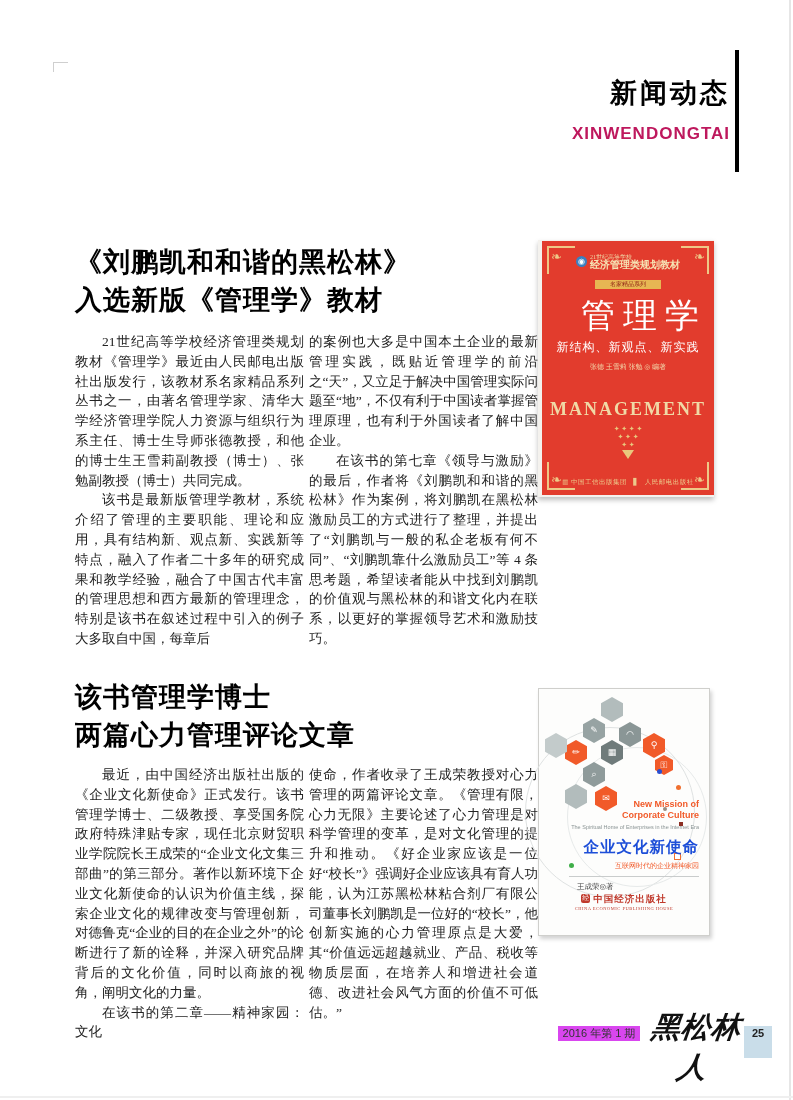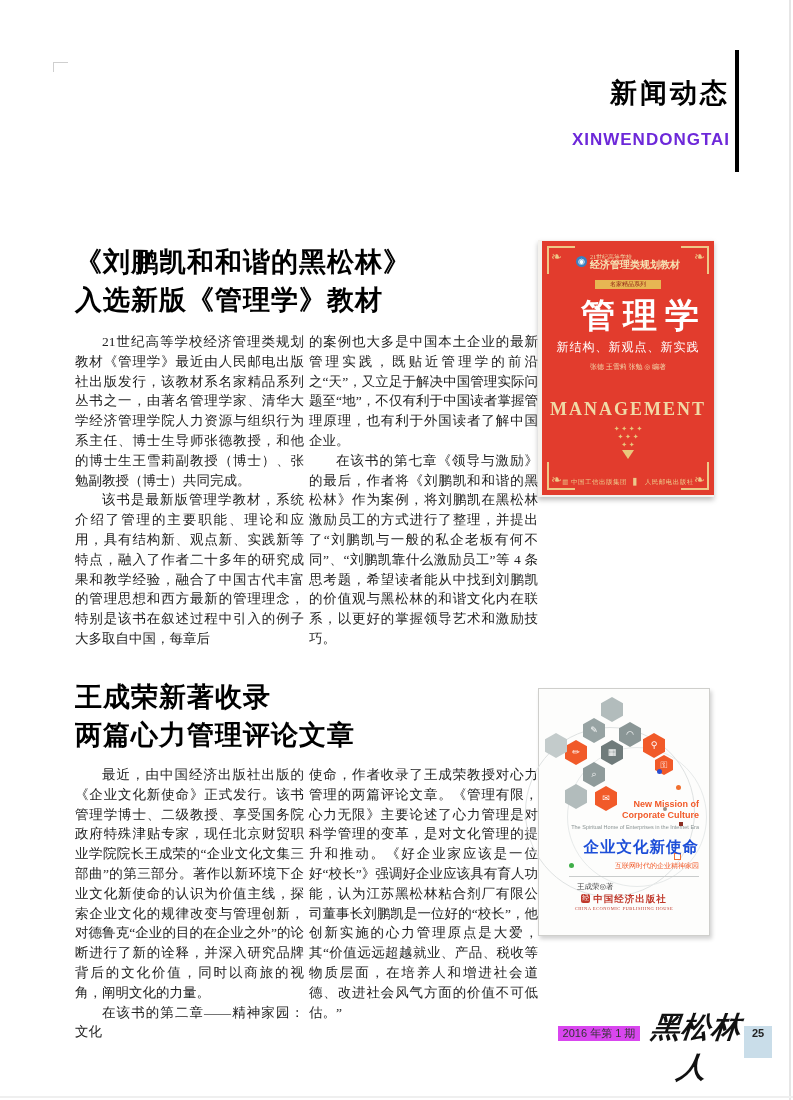--- a/index.html
+++ b/index.html
@@ -8,21 +8,21 @@
   
   .scan-right{position:absolute;right:2px;top:0;width:2px;height:1100px;background:#e6e6e6;}
   .scan-bottom{position:absolute;left:0;bottom:2px;width:793px;height:2px;background:#efefef;}
   .corner-mark{position:absolute;left:53px;top:62px;width:14px;height:9px;
                border-left:1px solid #cfcfcf;border-top:1px solid #cfcfcf;}
 
   
   .header-block{position:absolute;right:63px;top:78px;text-align:right;
                 font-family:"Liberation Sans","DejaVu Sans",sans-serif;}
   .header-title{font-size:27px;font-weight:bold;color:#000;letter-spacing:3px;line-height:30px;}
-  .header-sub{font-size:17px;font-weight:bold;color:#6d28d9;letter-spacing:1px;margin-top:22px;}
+  .header-sub{font-size:17px;font-weight:bold;color:#be185d;letter-spacing:1px;margin-top:16px;}
   .header-bar{position:absolute;left:735px;top:50px;width:4px;height:122px;background:#000;}
 
   
   .art-title{position:absolute;left:75px;font-size:27px;font-weight:bold;color:#000;
              line-height:38px;letter-spacing:1px;}
   
   .col{position:absolute;width:229px;font-size:13.5px;line-height:19.8px;
        text-align:justify;color:#222;}
   .col p{margin:0;text-indent:2em;}
   .col p.cont{text-indent:0;}
@@ -40,21 +40,21 @@
   .b1-series{position:absolute;left:0;right:0;top:10px;text-align:center;}
   .b1-logo{display:inline-block;width:11px;height:11px;border-radius:50%;background:#3a7fc1;
            color:#fff;font-size:8px;line-height:11px;vertical-align:middle;text-align:center;
            font-family:"Liberation Sans",sans-serif;}
   .b1-series-text{display:inline-block;vertical-align:middle;text-align:left;margin-left:3px;}
   .b1-series-l1{font-size:6px;color:#f0d9a6;line-height:7px;}
   .b1-series-l2{font-size:10px;color:#f6e3b4;font-weight:bold;line-height:8px;}
   .b1-badge{margin:4px auto 0;display:inline-block;background:#e7b653;color:#8c1d12;
             font-size:6px;line-height:9px;padding:0 4px;display:block;width:58px;}
   .b1-title{position:absolute;left:0;right:0;top:52px;text-align:center;color:#fff;
-            font-size:34px;font-weight:bold;letter-spacing:8px;text-indent:8px;margin-left:24px;}
+            font-size:34px;font-weight:normal;letter-spacing:8px;text-indent:8px;margin-left:24px;}
   .b1-subtitle{position:absolute;left:0;right:0;top:98px;text-align:center;color:#fff;
                font-size:12px;letter-spacing:1px;}
   .b1-authors{position:absolute;left:0;right:0;top:121px;text-align:center;color:#f3dcae;font-size:7px;}
   .b1-english{position:absolute;left:0;right:0;top:158px;text-align:center;color:#f0d9a6;
               font-size:18px;font-weight:bold;letter-spacing:2px;
               font-family:"Liberation Serif",serif;}
   .b1-ornament{position:absolute;left:0;right:0;top:184px;text-align:center;color:#e9c77d;
                font-size:7px;line-height:8px;}
   .b1-arrowhead{width:0;height:0;margin:1px auto 0;border-left:6px solid transparent;
                 border-right:6px solid transparent;border-top:9px solid #e9c77d;}
@@ -166,21 +166,21 @@
       <div class="b1-pub">
         <span>▥</span>
         <span>中国工信出版集团</span>
         <span class="sep">▋</span>
         <span>人民邮电出版社</span>
       </div>
     </div>
   </div>
 
   <div class="art-title" style="top:678px;">
-    <div>王成荣新著收录</div>
+    <div>该书管理学博士</div>
     <div>两篇心力管理评论文章</div>
   </div>
 
   <div class="col" style="left:75px;top:765px;">
     <p>最近，由中国经济出版社出版的《企业文化新使命》正式发行。该书管理学博士、二级教授、享受国务院政府特殊津贴专家，现任北京财贸职业学院院长王成荣的“企业文化文集三部曲”的第三部分。著作以新环境下企业文化新使命的认识为价值主线，探索企业文化的规律改变与管理创新，对德鲁克“企业的目的在企业之外”的论断进行了新的诠释，并深入研究品牌背后的文化价值，同时以商旅的视角，阐明文化的力量。</p>
     <p>在该书的第二章——精神家园：文化</p>
   </div>
   <div class="col" style="left:309px;top:765px;">
     <p class="cont">使命，作者收录了王成荣教授对心力管理的两篇评论文章。《管理有限，心力无限》主要论述了心力管理是对科学管理的变革，是对文化管理的提升和推动。《好企业家应该是一位好“校长”》强调好企业应该具有育人功能，认为江苏黑松林粘合剂厂有限公司董事长刘鹏凯是一位好的“校长”，他创新实施的心力管理原点是大爱，其“价值远远超越就业、产品、税收等物质层面，在培养人和增进社会道德、改进社会风气方面的价值不可低估。”</p>
   </div>

